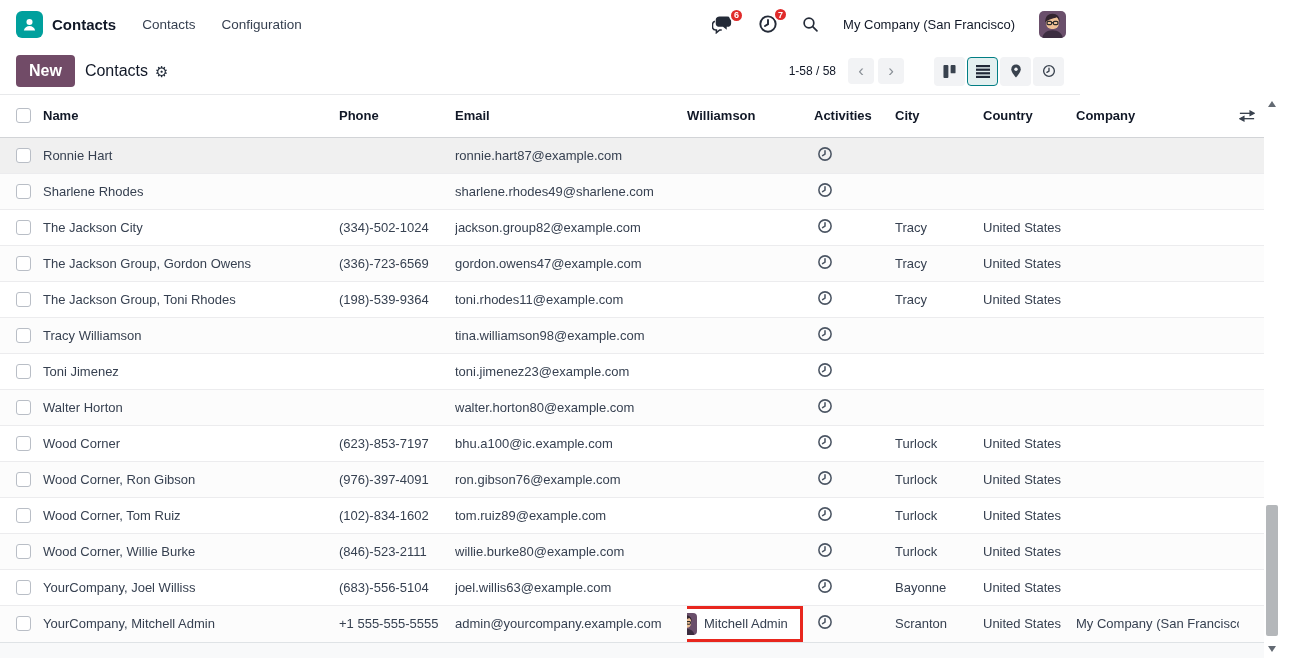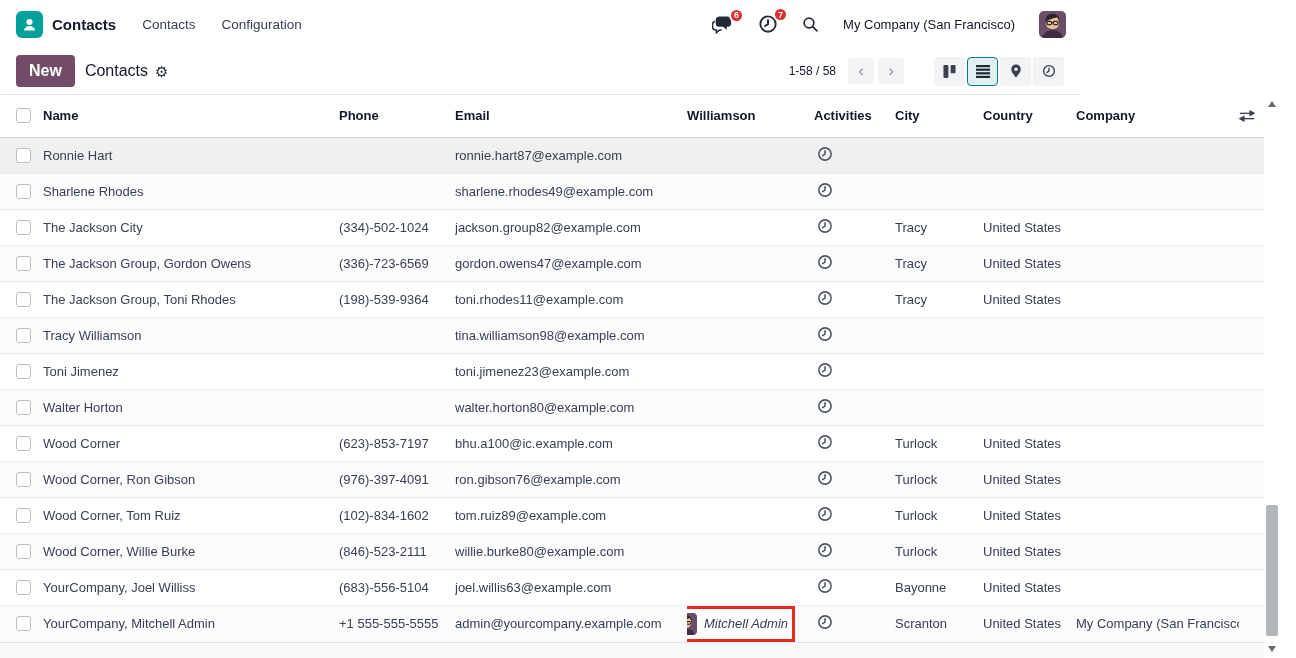--- a/index.html
+++ b/index.html
@@ -59,21 +59,21 @@
   tbody tr:nth-child(even) { background:#fcfcfc; }
   tbody tr.hover-row { background:#f0f0f0; }
   .pad-city { padding-left:12px !important; }
   .pad-act { padding-left:11px !important; }
   th.pad-city, th.pad-act { padding-left:0; }
   input[type=checkbox] { appearance:none; -webkit-appearance:none; width:15px; height:15px; margin-left:16px;
                          border:1px solid #b9bec6; border-radius:3px; background:#fff; cursor:pointer; display:block; }
   .clock-cell { display:inline-flex; margin-left:14px; color:#4b5563; }
   .adjust-icon { display:flex; justify-content:flex-end; padding-right:9px; cursor:pointer; }
 
-  .sp-badge { display:inline-flex; align-items:center; gap:7px; margin-left:0; padding:4px 4px 4px 8px;font-style:italic; }
+  .sp-badge { display:inline-flex; align-items:center; gap:7px; margin-left:0; padding:4px 12px 4px 8px; }
   .sp-badge.highlighted { border:3px solid #e8271e; margin-left:-23px; background:#fff; }
   .sp-avatar { width:22px; height:22px; border-radius:4px; overflow:hidden; display:block; flex:0 0 auto; }
   .sp-name { font-size:13px; color:#374151; }
 
   .footer-strip { height:17px; background:#f8f9fa; border-top:1px solid #dfe3e6; }
 
   
   .scrollbar { width:16px; height:563px; background:#f1f2f3; position:relative; }
   .sb-arrow { position:absolute; left:4px; width:0; height:0; border-left:4px solid transparent; border-right:4px solid transparent; cursor:pointer; }
   .sb-up { top:6px; border-bottom:6px solid #636a73; }
@@ -256,21 +256,21 @@
               <td class="pad-city"></td>
               <td></td>
             </tr>
 
             <tr>
               <td>
                 <input type="checkbox" style="">
               </td>
               <td>Sharlene Rhodes</td>
               <td></td>
-              <td>sharlene.rhodes49@example.com</td>
+              <td>sharlene.rhodes49@sharlene.com</td>
               <td>
                 <div class="sp-badge" style="visibility: hidden;">
                   <span class="sp-avatar">
                     <svg width="22" height="22" viewBox="0 0 24 24">
                       <use href="#avatar-face"></use>
                     </svg>
                   </span>
                   <span class="sp-name"></span>
                 </div>
               </td>

